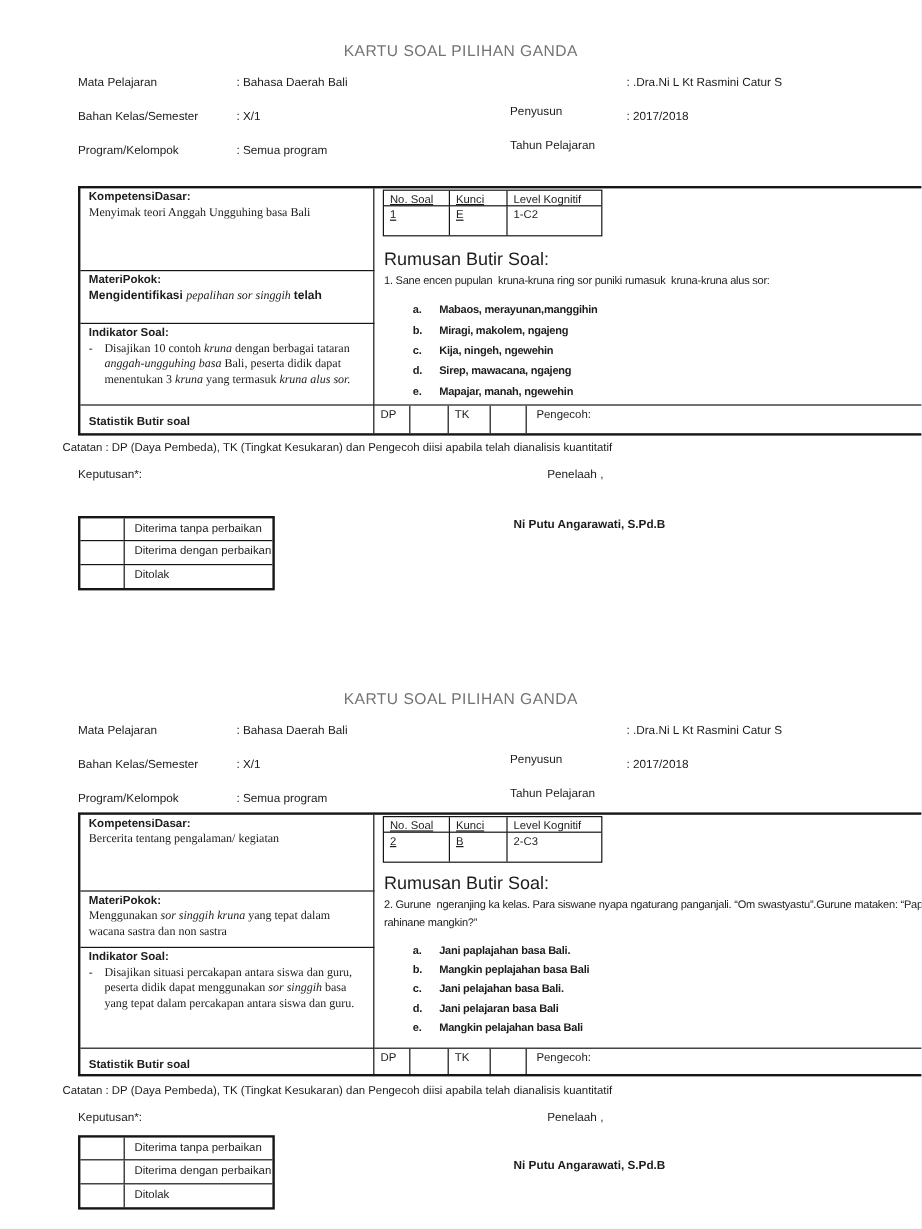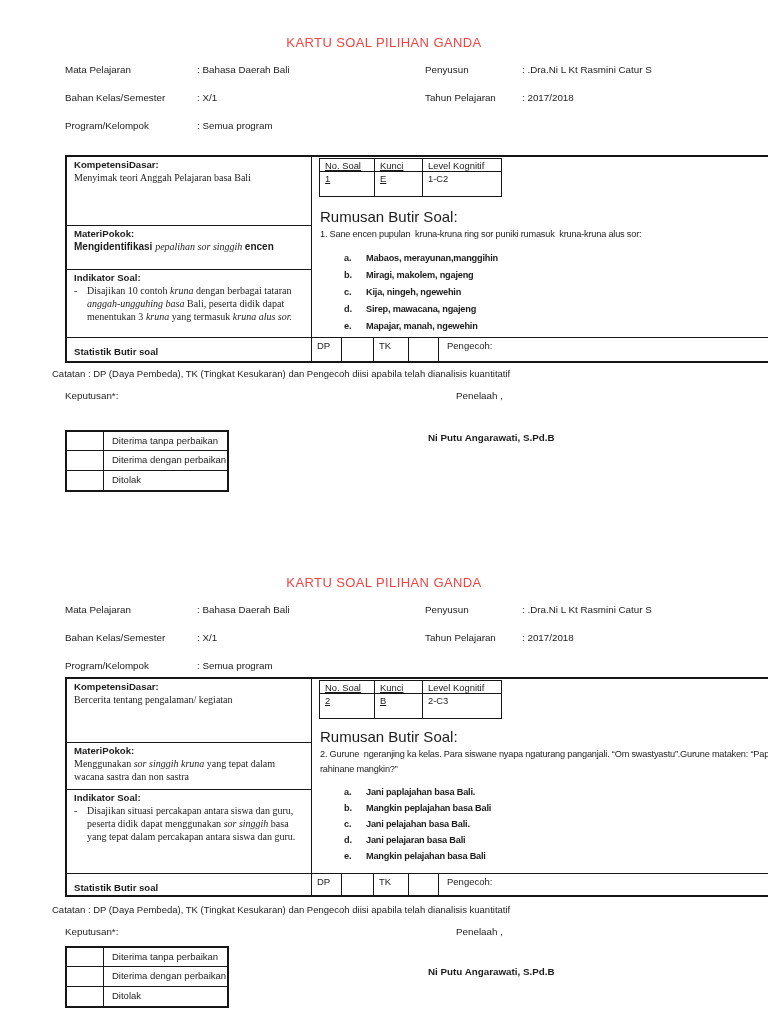--- a/index.html
+++ b/index.html
@@ -6,27 +6,27 @@
   .page{
     position:relative;width:768px;height:1024px;background:#ffffff;
     margin:0 auto;overflow:hidden;color:#1c1c1c;
     font-family:"Liberation Sans", sans-serif;
   }
   .sec{position:absolute;left:0;width:768px;height:512px;}
   .sec-a{top:24px;}
   .sec-b{top:564px;}
 
   .title{position:absolute;top:11px;left:0;width:100%;text-align:center;
-    font-size:13px;letter-spacing:.4px;color:#ef4444;}
+    font-size:13px;letter-spacing:.4px;color:#737373;}
 
   .mrow{position:absolute;left:0;width:100%;height:14px;font-size:9.8px;}
   .m1{top:40px}.m2{top:68px}.m3{top:96px}
   .mlabel{position:absolute;left:65px;}
   .mvalue{position:absolute;left:197px;}
-  .mrlabel{position:absolute;left:425px;}
+  .mrlabel{position:absolute;left:425px;margin-top:24px;}
   .mrvalue{position:absolute;left:522px;}
 
   
   .card{position:absolute;left:65px;width:768px;border:2px solid #161616;
     display:grid;grid-template-columns:245px 1fr;box-sizing:border-box;background:#fff;}
   .sec-a .card{top:131px;height:208px;grid-template-rows:69px 44px 68px 1fr;}
   .sec-b .card{top:113px;height:220px;grid-template-rows:64px 47px 84px 1fr;}
   .lcell{border-right:1.5px solid #161616;border-bottom:1.5px solid #161616;
     padding:2px 7px 0 7px;overflow:hidden;}
   .cell-komp{grid-area:1/1;}
@@ -105,25 +105,25 @@
       <span class="mrvalue">: 2017/2018</span>
     </div>
     <div class="mrow m3">
       <span class="mlabel">Program/Kelompok</span>
       <span class="mvalue">: Semua program</span>
     </div>
 
     <div class="card">
       <div class="lcell cell-komp">
         <div class="blabel">KompetensiDasar:</div>
-        <div class="serif"><span>Menyimak teori Anggah Pelajaran basa Bali</span></div>
+        <div class="serif"><span>Menyimak teori Anggah Ungguhing basa Bali</span></div>
       </div>
       <div class="lcell cell-materi">
         <div class="blabel">MateriPokok:</div>
-        <div class="serif"><span style="font-weight: bold; font-family: &quot;Liberation Sans&quot;, sans-serif;">Mengidentifikasi </span><span style="font-style: italic;">pepalihan sor singgih </span><span style="font-weight: bold; font-family: &quot;Liberation Sans&quot;, sans-serif;">encen</span></div>
+        <div class="serif"><span style="font-weight: bold; font-family: &quot;Liberation Sans&quot;, sans-serif;">Mengidentifikasi </span><span style="font-style: italic;">pepalihan sor singgih </span><span style="font-weight: bold; font-family: &quot;Liberation Sans&quot;, sans-serif;">telah</span></div>
       </div>
       <div class="lcell cell-indik">
         <div class="blabel">Indikator Soal:</div>
         <div class="bullet-row">
           <span class="dash">-</span>
           <span class="bullet-text"><span>Disajikan 10 contoh </span><span style="font-style: italic;">kruna</span><span> dengan berbagai tataran </span><span style="font-style: italic;">anggah-ungguhing basa</span><span> Bali, peserta didik dapat menentukan 3 </span><span style="font-style: italic;">kruna</span><span> yang termasuk </span><span style="font-style: italic;">kruna alus sor.</span></span>
         </div>
       </div>
       <div class="cell-statlabel">
         <span class="blabel">Statistik Butir soal</span>

